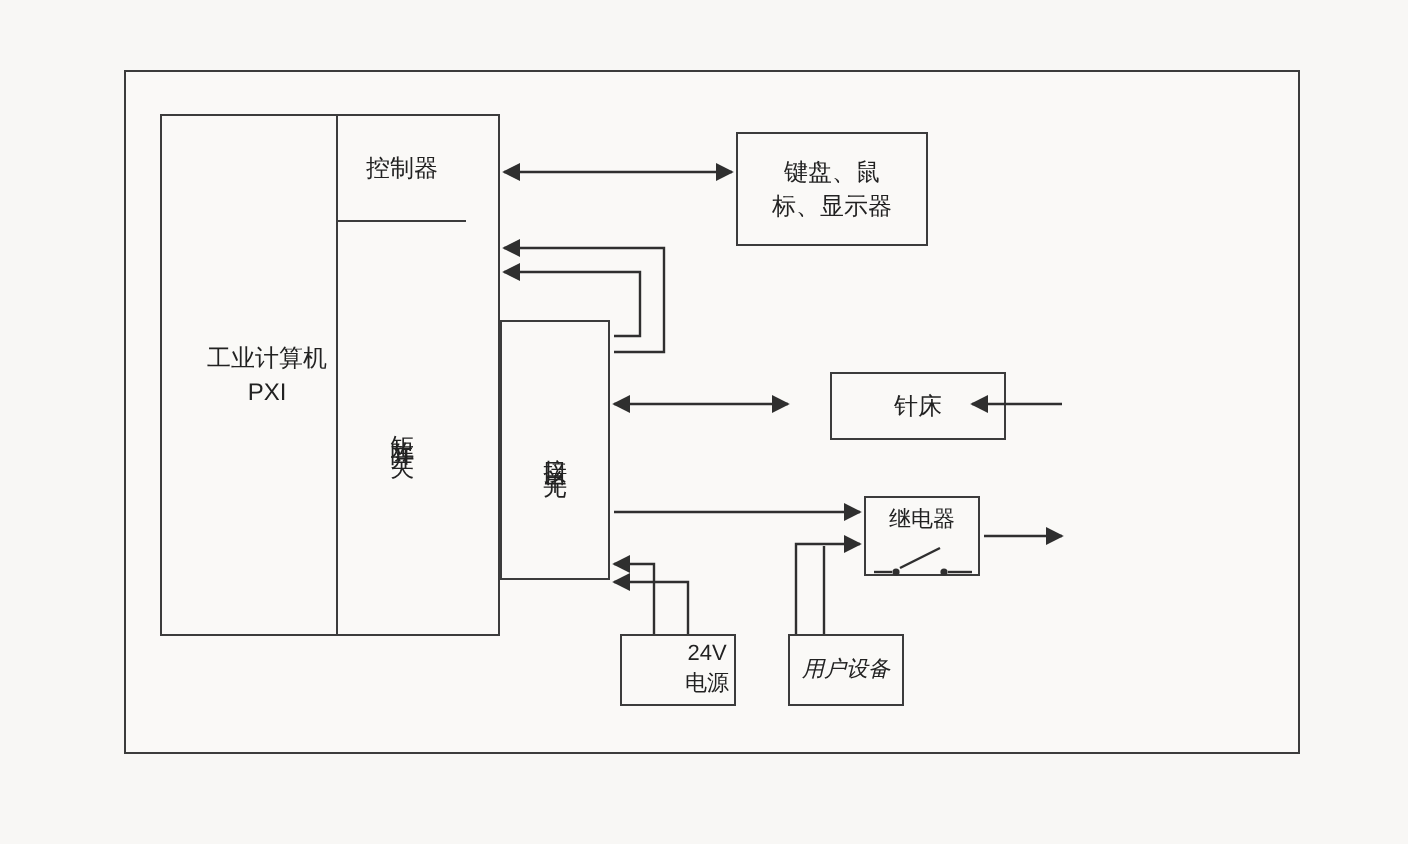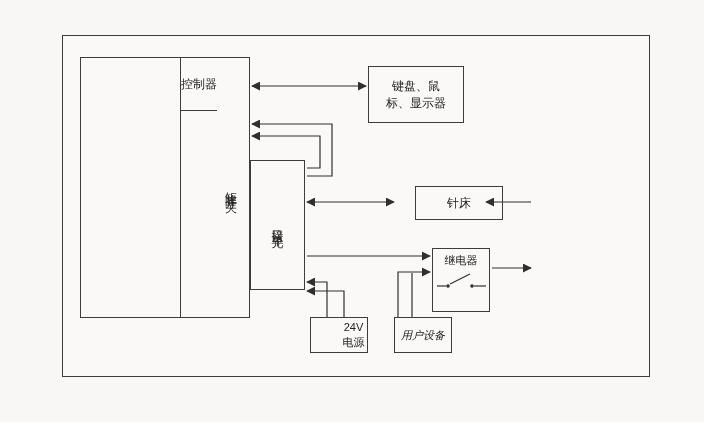--- a/index.html
+++ b/index.html
@@ -41,56 +41,60 @@
     writing-mode: vertical-rl;
     letter-spacing: 3px;
   }
   
   .computer-box { left: 80px; top: 57px; width: 170px; height: 261px; justify-content: flex-start; }
   .computer-label-area {
     width: 105px; height: 100%;
     display: flex; align-items: center; justify-content: center;
   }
   .inner-column {
-    position: absolute; right: 4px; top: 0;
+    position: absolute; right: 16px; top: 0;
     width: 65px; height: 100%;
     border-left: 1.3px solid #3c3c3c;
     box-sizing: border-box;
-    display: flex; flex-direction: row; text-align: right;
+    display: flex; flex-direction: column; text-align: right;
   }
   .cell {
     display: flex; align-items: center; justify-content: center;
     box-sizing: border-box;
     font-size: 12px; color: #222;
   }
   .cell-controller { height: 53px; border-bottom: 1.3px solid #3c3c3c; }
   .cell-dmm { height: 45px; border-bottom: 1.3px solid #3c3c3c; font-size: 13px; }
   .cell-matrix { flex: 1; }
   
   .interface-unit { left: 250px; top: 160px; width: 55px; height: 130px; }
   .keyboard-box   { left: 368px; top: 66px;  width: 96px; height: 57px; }
   .needle-bed     { left: 396px; top: 186px; width: 88px; height: 34px; margin-left: 19px; }
   .dut-board      { left: 533px; top: 178px; width: 96px; height: 122px; }
-  .relay-box      { left: 432px; top: 248px; width: 58px; height: 64px;
+  .relay-box      { left: 432px; top: 248px; width: 58px; height: 40px;
                     align-items: flex-start; padding-top: 4px; font-size: 11px; }
   .power-box      { left: 310px; top: 317px; width: 58px; height: 36px; font-size: 11px; padding-left: 29px; }
   .user-box       { left: 394px; top: 317px; width: 58px; height: 36px; font-size: 11px; font-style: italic; }
   .wires {
     position: absolute; left: 0; top: 0;
     width: 704px; height: 422px;
     pointer-events: none;
   }
 </style>
 </head>
 <body>
 
 <div class="canvas">
   <div class="frame"></div>
 
   <div class="box computer-box">
+    <div class="computer-label-area">
+      <span class="multiline">工业计算机
+PXI</span>
+    </div>
     <div class="inner-column">
       <div class="cell cell-controller">
         <span>控制器</span>
       </div>
       <div class="cell cell-matrix">
         <span class="vertical">矩阵开关</span>
       </div>
     </div>
   </div>
 

